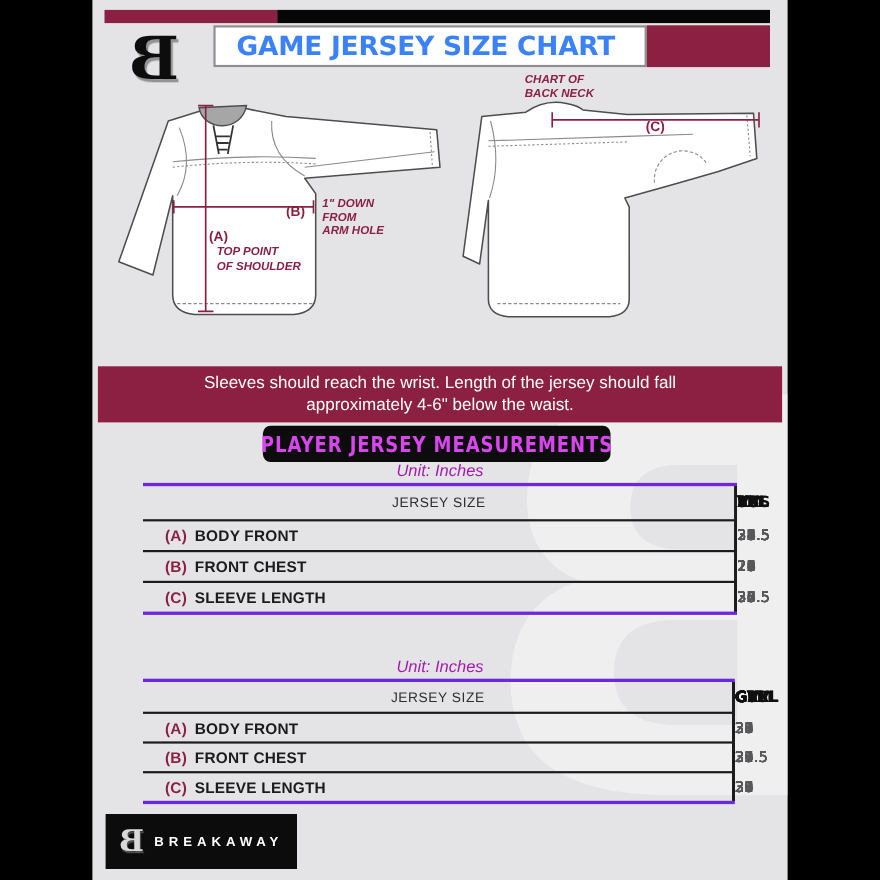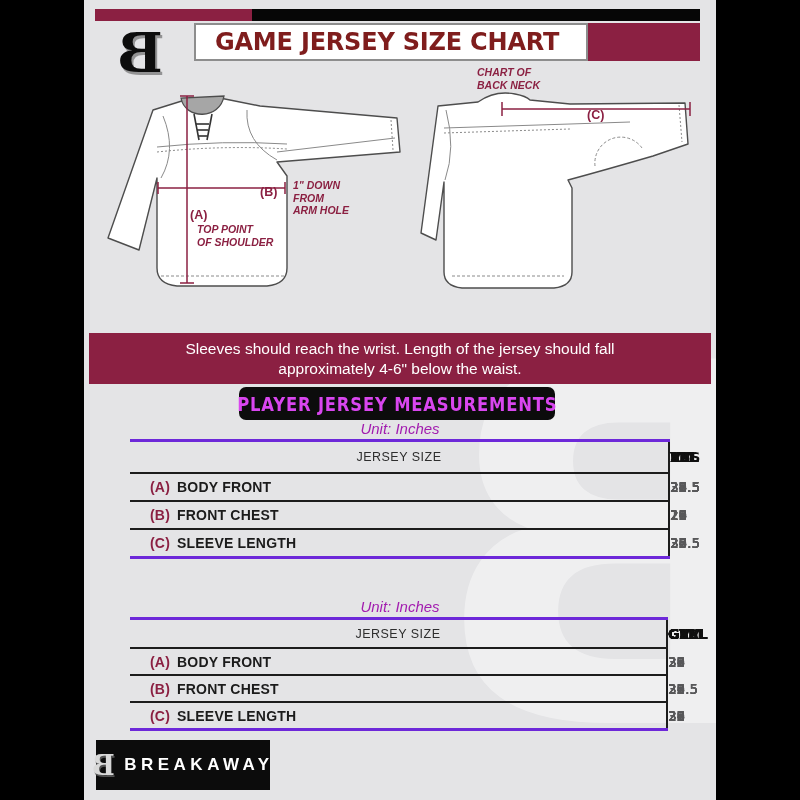--- a/index.html
+++ b/index.html
@@ -30,21 +30,21 @@
   .topbar-maroon { left:11px; top:9px; width:157px; height:12px; background:#8b2042; }
   .topbar-black  { left:168px; top:9px; width:448px; height:12px; background:#060606; }
   .title-box {
     left:110px; top:23px; width:390px; height:34px;
     background:#fff; border:2px solid #8d8d8d;
     display:flex; align-items:center;
   }
   .title-box h1 {
     margin:0 0 0 19px;
     font-family:"DejaVu Sans", sans-serif;
-    font-size:24px; font-weight:bold; color:#7f1d1d; letter-spacing:-0.2px;
+    font-size:24px; font-weight:bold; color:#3b82f6; letter-spacing:-0.2px;
     white-space:nowrap;
   }
   .title-maroon { left:504px; top:23px; width:112px; height:38px; background:#8b2042; }
   .logo-mark {
     left:26px; top:22px; width:60px; height:62px;
     display:flex; align-items:center; justify-content:center;
   }
   .logo-b {
     font-family:"DejaVu Serif", serif; font-weight:bold;
     font-size:54px; line-height:1; color:#0d0d0d;
@@ -115,21 +115,21 @@
   
   .footer-black {
     left:12px; top:740px; width:174px; height:50px; background:#0c0c0c;
     display:flex; align-items:center; justify-content:center; gap:9px;
   }
   .footer-logo-b {
     font-family:"DejaVu Serif", serif; font-weight:bold; font-size:27px; line-height:1;
     color:#d9d9d9; display:inline-block; transform:scaleX(-1);
     filter:drop-shadow(-1px 2px 0 rgba(90,90,90,0.9));
   }
-  .footer-brand { color:#fff; font-weight:bold; font-size:17px; letter-spacing:4.5px; }
+  .footer-brand { color:#fff; font-weight:bold; font-size:12px; letter-spacing:4.5px; }
   .footer-maroon {
     left:186px; top:740px; width:431px; height:50px; background:#8b2042;
     display:flex; align-items:center;
   }
   .footer-maroon .note {
     margin-left:11px; color:#fff; font-size:13px; line-height:15.5px;
     white-space:pre-line;
   }
 </style>
 </head>

